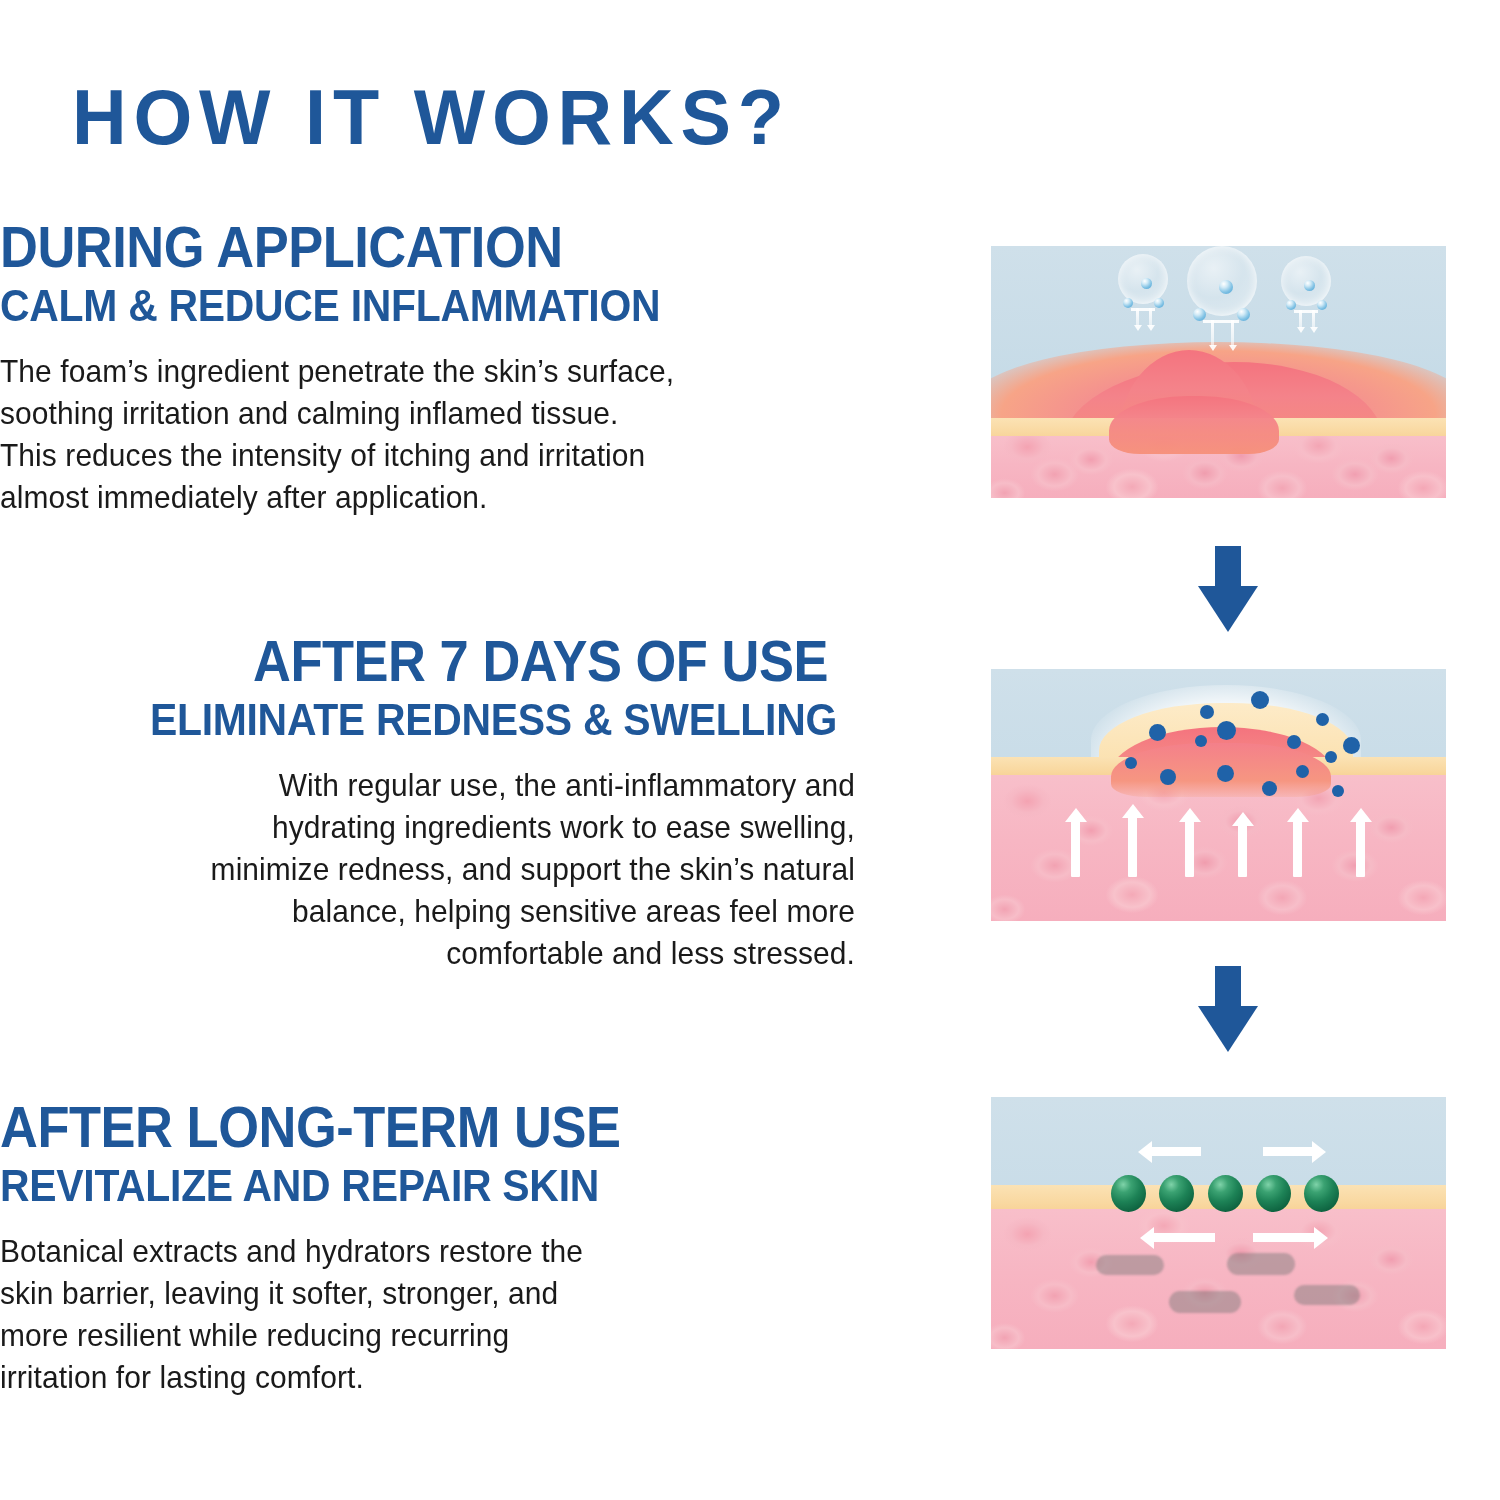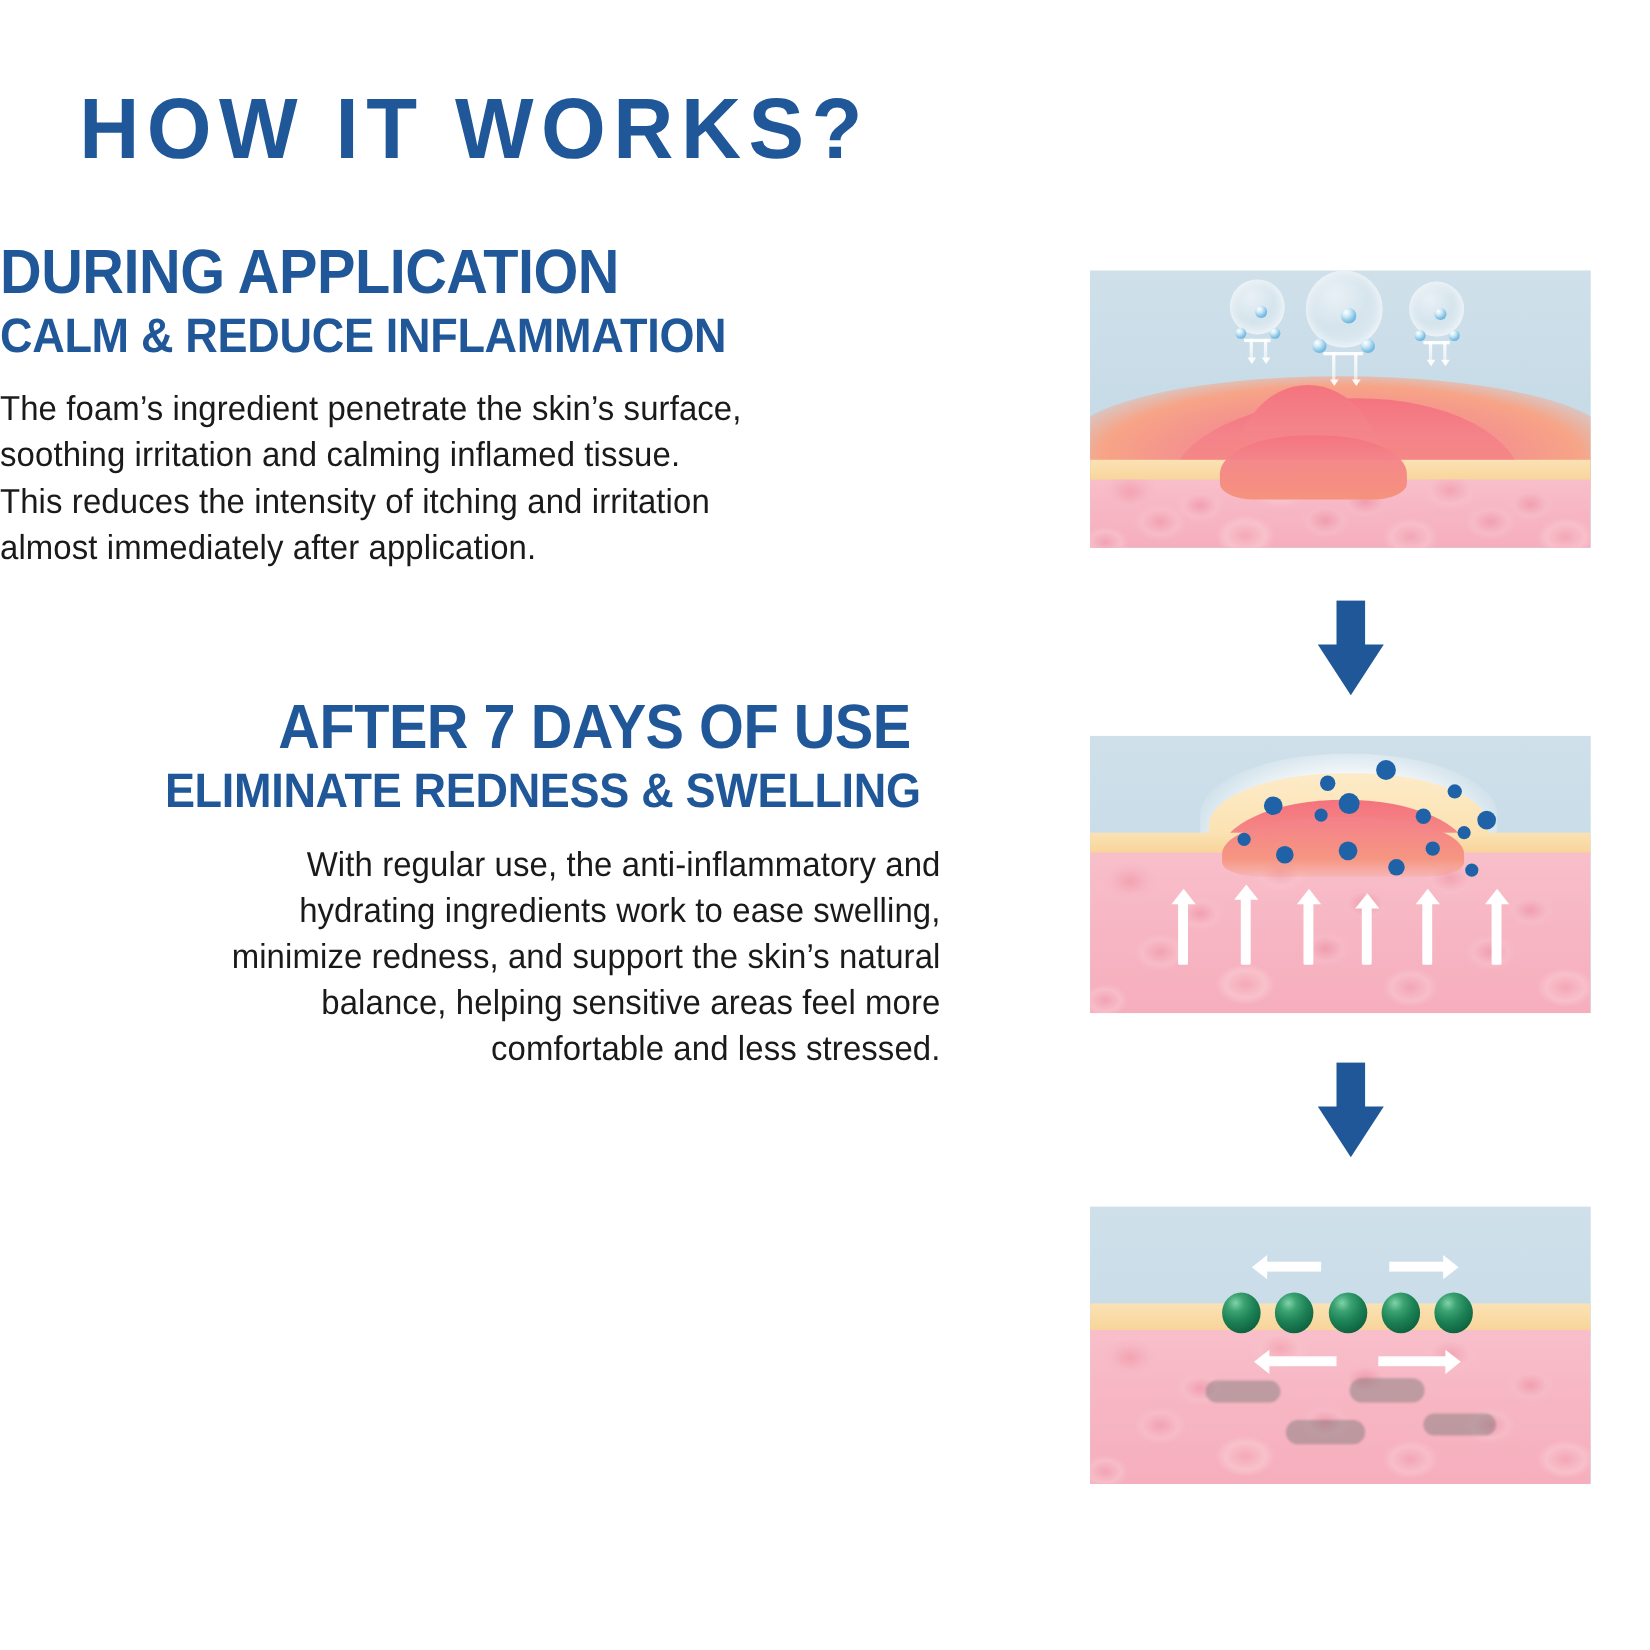--- a/index.html
+++ b/index.html
@@ -352,20 +352,28 @@
     <div class="up-arrow" style="left:247px; top:156px; height:52px;"></div>
     <div class="up-arrow" style="left:302px; top:152px; height:56px;"></div>
     <div class="up-arrow" style="left:365px; top:152px; height:56px;"></div>
   </div>
 
   <div class="connector" style="left:1188px; top:966px; width:80px; height:90px;">
     <div class="shaft"></div>
     <div class="head"></div>
   </div>
 
+  <div class="text-col section" style="top:1098px;">
+    <div class="sec-head">AFTER LONG-TERM USE</div>
+    <div class="sec-sub">REVITALIZE AND REPAIR SKIN</div>
+    <div class="sec-body">Botanical extracts and hydrators restore the
+skin barrier, leaving it softer, stronger, and
+more resilient while reducing recurring
+irritation for lasting comfort.</div>
+  </div>
 
   <div class="panel" style="top:1097px;">
     <div class="sky"></div>
 
     <div class="epidermis" style="top:88px; height:30px;"></div>
     <div class="dermis" style="top:112px; height:140px;"></div>
 
     <div class="lr-arrow left" style="left:160px; top:50px; width:50px;"></div>
     <div class="lr-arrow right" style="left:272px; top:50px; width:50px;"></div>
 

